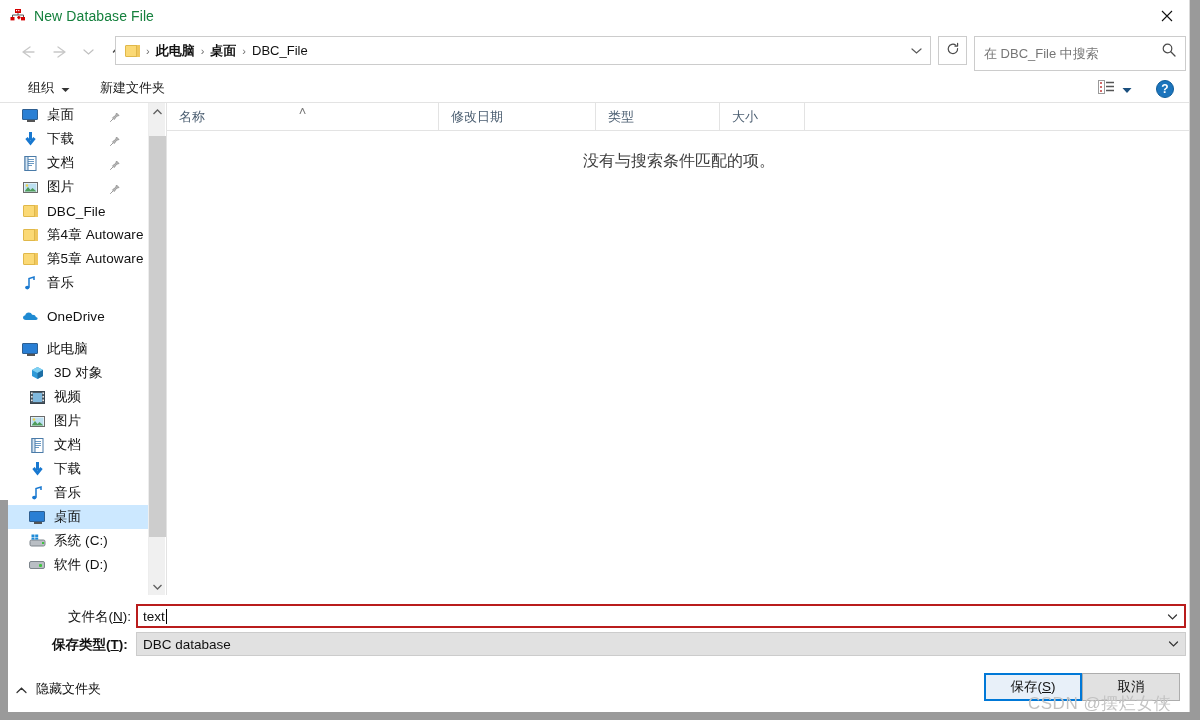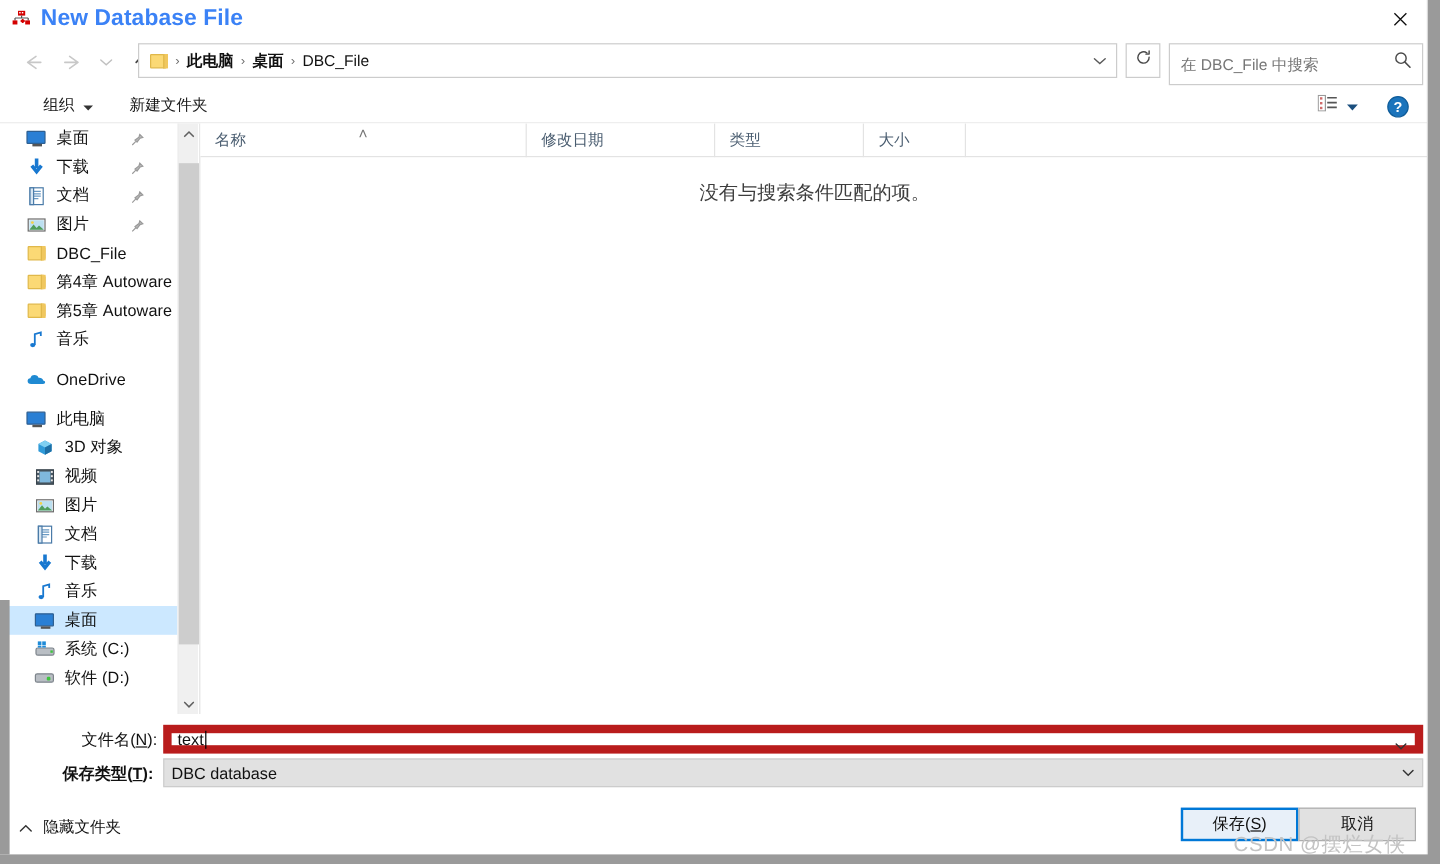--- a/index.html
+++ b/index.html
@@ -24,24 +24,23 @@
     width: 1190px; height: 31px;
     background: #ffffff;
     display: flex; align-items: center;
   }
   .title-icon {
     width: 16px; height: 16px;
     margin-left: 10px; margin-right: 8px;
     position: relative; flex: none;
   }
   .title-text {
-    font-size: 19px; color: #3b82f6;
+    font-size: 14px; color: #15803d;
     letter-spacing: .1px;
     white-space: nowrap;
-    font-weight: bold;
   }
   .close-btn {
     position: absolute; right: 0; top: 0;
     width: 46px; height: 31px;
     display: flex; align-items: center; justify-content: center;
     color: #111;
   }
 
   
   .navrow {
@@ -117,21 +116,21 @@
     background: #ffffff;
     border-bottom: 1px solid #e3e3e3;
     display: flex; align-items: center;
   }
   .tb-item {
     font-size: 13px; color: #1a1a1a;
     display: flex; align-items: center;
     height: 24px; padding: 0 6px;
     white-space: nowrap;
   }
-  .tb-item.organize { margin-left: 30px; }
+  .tb-item.organize { margin-left: 22px; }
   .tb-item.newfolder { margin-left: 18px; }
   .tb-caret {
     margin-left: 7px; display: inline-block;
   }
   .tb-right {
     position: absolute; right: 8px; top: 0;
     height: 29px; display: flex; align-items: center;
   }
   .view-icon-wrap { display: flex; align-items: center; }
   .help-icon {
@@ -238,21 +237,21 @@
   .frow { position: absolute; display: flex; align-items: center; }
   .flabel {
     font-size: 13.5px; color: #111;
     text-align: right; white-space: nowrap;
   }
   .flabel u { text-decoration: underline; }
 
   .fname-input {
     position: absolute; left: 136px; top: 604px;
     width: 1050px; height: 24px;
-    border: 7px solid #b91c1c;
+    border: 2px solid #b91c1c;
     background: #fff;
     display: flex; align-items: center;
   }
   .fname-input .val {
     font-size: 13.5px; color: #111; margin-left: 5px;
   }
   .caret {
     display: inline-block;
     width: 1px; height: 15px;
     background: #000;

